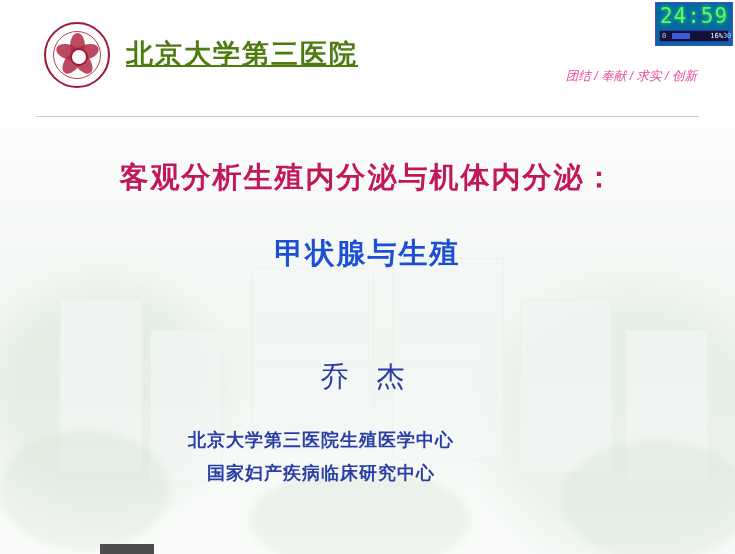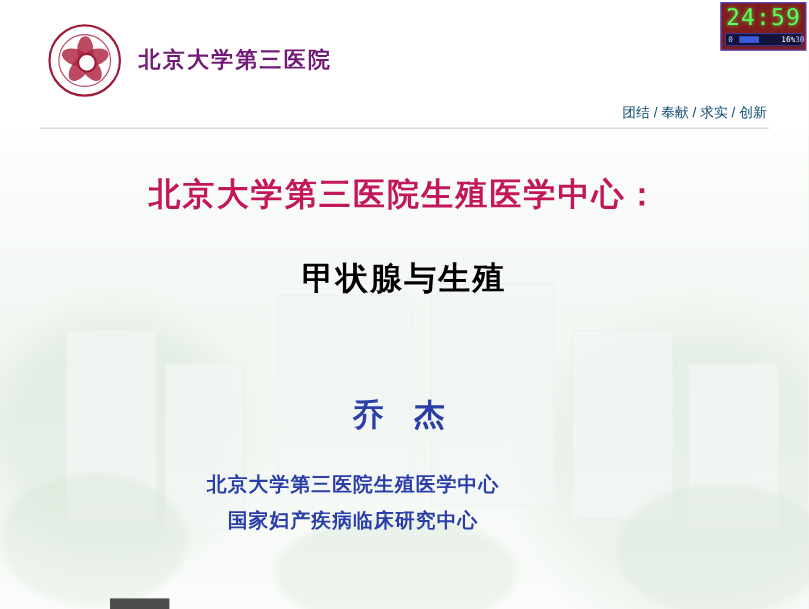--- a/index.html
+++ b/index.html
@@ -115,51 +115,53 @@
     height: 14px;
     margin: -7px 0 0 -7px;
     border-radius: 50%;
     background: #ffffff;
     border: 2px solid #9e1b38;
   }
   .logo-text {
     margin-left: 16px;
   }
   .logo-cn {
-    font-size: 20px;
-    color: #701a75;
+    font-size: 27px;
+    color: #4d7c0f;
     letter-spacing: 2px;
     font-weight: 700;
     line-height: 1.1;
     white-space: nowrap;
+    text-decoration: underline;
   }
   .logo-en {
     margin-top: 4px;
     font-size: 12.5px;
     color: #9a3a52;
     letter-spacing: .6px;
     white-space: nowrap;
   }
   .motto {
     position: absolute;
     right: 38px;
-    top: 94px;
+    top: 68px;
     font-size: 12.5px;
-    color: #0c4a6e;
+    color: #ec4899;
+    font-style: italic;
     white-space: nowrap;
   }
 
   
   .timer {
     position: absolute;
     right: 2px;
     top: 2px;
     width: 78px;
     height: 44px;
-    background: #7f1d1d;
+    background: #0369a1;
     border: 1px solid #4a4ad0;
     box-sizing: border-box;
     padding: 2px 3px;
   }
   .timer-digits {
     font-family: "DejaVu Sans Mono", monospace;
     font-size: 21px;
     line-height: 22px;
     color: #57ff57;
     text-align: center;
@@ -212,31 +214,31 @@
     line-height: 1.35;
   }
   .title-sub {
     position: absolute;
     left: 0;
     top: 234px;
     width: 735px;
     text-align: center;
     font-size: 29px;
     font-weight: 700;
-    color: #000000;
+    color: #1d4ed8;
     letter-spacing: 2px;
   }
   .author {
     position: absolute;
     left: 0;
     top: 358px;
     width: 735px;
     text-align: center;
     font-size: 28px;
-    font-weight: 700;
+    font-weight: 400;
     color: #2b3ea8;
     letter-spacing: 10px;
   }
   .affil {
     position: absolute;
     left: 0;
     top: 424px;
     width: 642px;
     text-align: center;
     color: #2b3ea8;
@@ -293,21 +295,21 @@
   <div class="timer">
     <div class="timer-digits">24:59</div>
     <div class="timer-bar">
       <div class="fill"></div>
       <span>0</span>
       <span class="mid">16%</span>
       <span>30</span>
     </div>
   </div>
 
-  <div class="title-main">北京大学第三医院生殖医学中心：</div>
+  <div class="title-main">客观分析生殖内分泌与机体内分泌：</div>
   <div class="title-sub">甲状腺与生殖</div>
 
   <div class="author">乔 杰</div>
 
   <div class="affil">
     <div>北京大学第三医院生殖医学中心</div>
     <div>国家妇产疾病临床研究中心</div>
   </div>
 
   <div class="progress-bar"></div>

